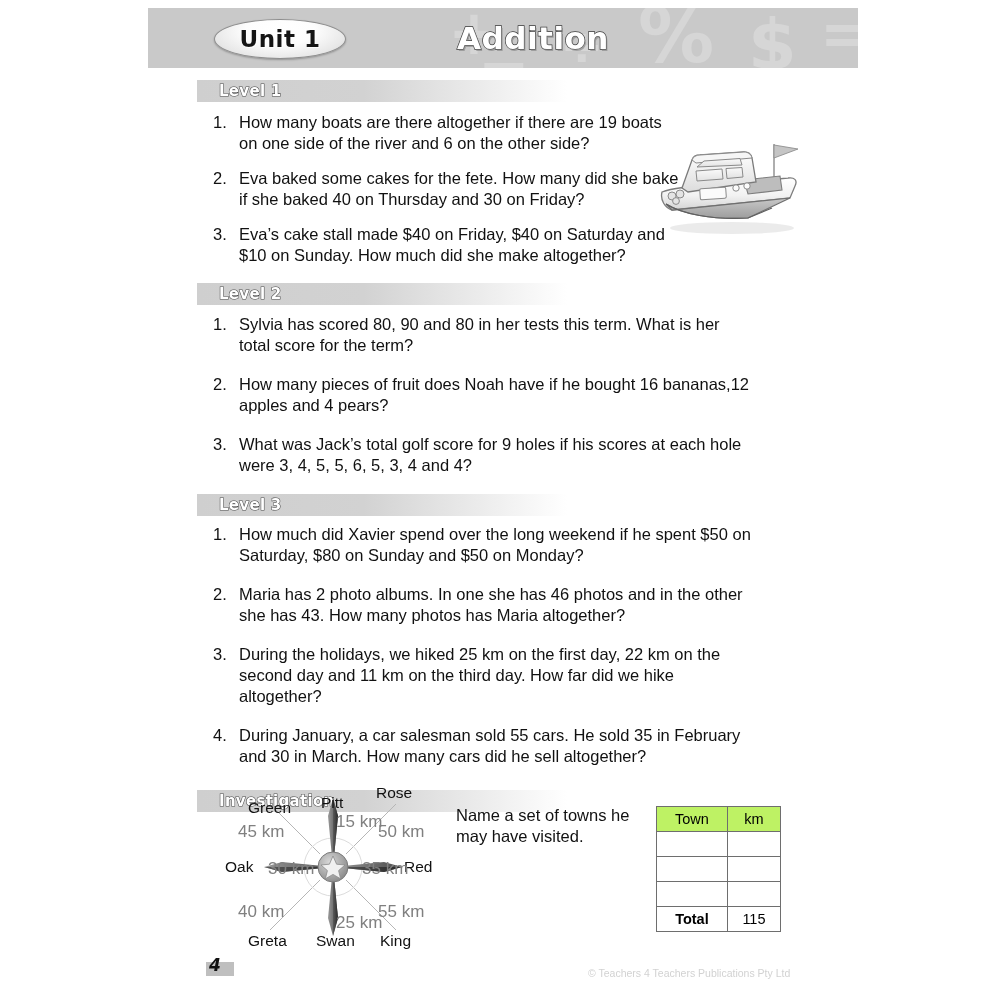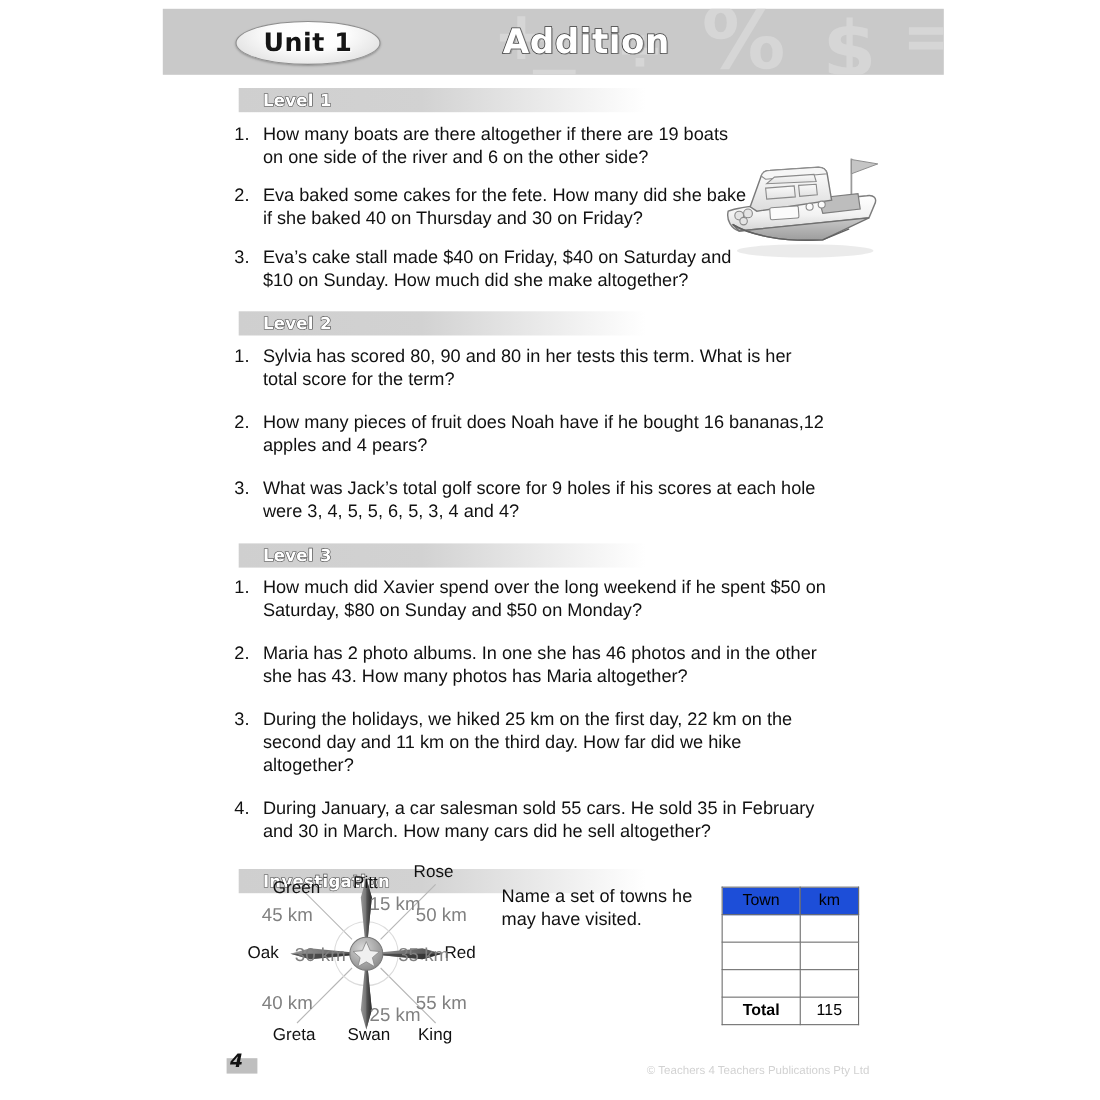--- a/index.html
+++ b/index.html
@@ -76,21 +76,21 @@
     letter-spacing: .5px;
     color: #ffffff;
     -webkit-text-stroke: 1.4px #3a3a3a;
     paint-order: stroke fill;
     text-shadow: 1.5px 1.5px 0 rgba(120,120,120,.55);
   }
 
   
   .level-bar {
     position: absolute;
-    left: 217px;
+    left: 197px;
     width: 370px;
     height: 22px;
     background: linear-gradient(to right, #cfcfcf 0%, #d2d2d2 45%, #e8e8e8 72%, #ffffff 100%);
   }
   .level-bar-text {
     position: absolute;
     left: 22px;
     top: 2px;
     font-family: "DejaVu Sans", sans-serif;
     font-weight: bold;
@@ -168,21 +168,21 @@
     font-size: 14.5px;
   }
   .inv-table td, .inv-table th {
     border: 1px solid #6e6e6e;
     height: 24px;
     text-align: center;
     padding: 0 4px;
     font-weight: normal;
   }
   .inv-table thead th {
-    background: #1d4ed8;
+    background: #bef264;
   }
   .inv-table .total-cell {
     font-weight: bold;
   }
 
   
   .page-num-bar {
     position: absolute;
     left: 206px;
     top: 962px;

